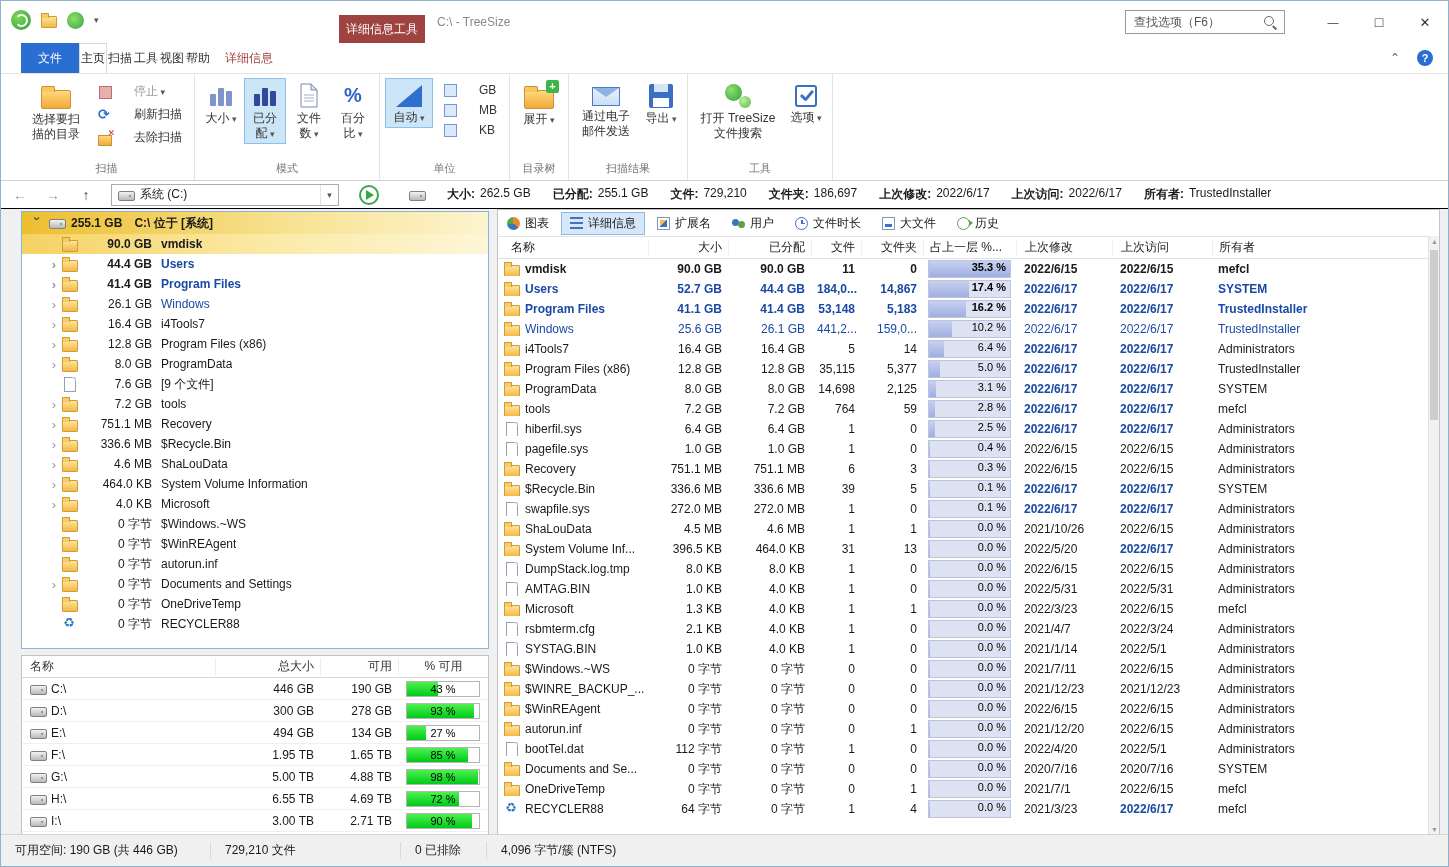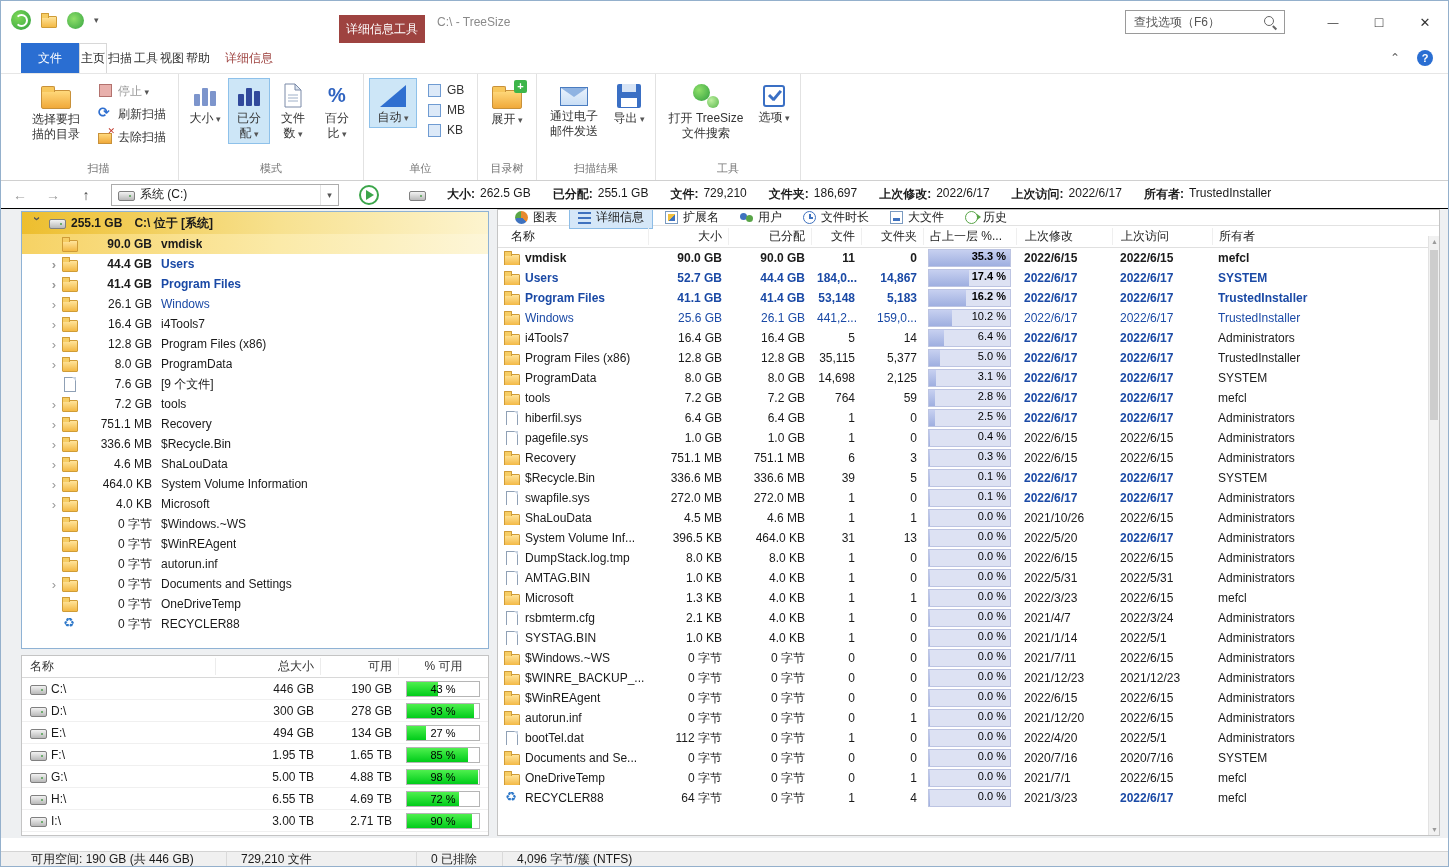--- a/index.html
+++ b/index.html
@@ -47,21 +47,21 @@
 .rgrow{flex:1;display:flex;align-items:flex-start;justify-content:center;padding-top:1px}
 .glabel{margin-top:auto;text-align:center;color:#767676;font-size:11px;padding:1px 8px 4px;white-space:nowrap}
 .bigbtn{display:flex;flex-direction:column;align-items:center;padding:4px 4px 2px;margin:1px;border:1px solid transparent;text-align:center;width:64px}
 .bigbtn.narrow{width:42px}
 .bigbtn.mid{width:48px}
 .bigbtn.wide{width:90px}
 .bigbtn.sel{background:#cde6f7;border-color:#8ec1ea}
 .blabel{margin-top:3px;line-height:1.25;color:#333}
 .dd::after{content:" ▾";font-size:9px;color:#555}
 .smallcol{display:flex;flex-direction:column;justify-content:flex-start;padding:5px 2px;gap:4px}
-.smallbtn{display:flex;gap:5px;padding:1px 6px;color:#333;white-space:nowrap}
+.smallbtn{display:flex;align-items:center;gap:21px;padding:1px 6px;color:#333;white-space:nowrap}
 .smallbtn.disabled{color:#9b9b9b}
 
 .bfolder{width:30px;height:25px;position:relative;margin-top:1px}
 .bfolder::before{content:"";position:absolute;left:0;top:6px;right:0;bottom:0;background:linear-gradient(180deg,#ffd97c,#f0a93a);border:1px solid #c8913a;border-radius:2px}
 .bfolder::after{content:"";position:absolute;left:0;top:2px;width:12px;height:5px;background:#f7c75c;border:1px solid #c8913a;border-bottom:none;border-radius:2px 2px 0 0}
 .bfolder i{position:absolute;right:-5px;top:-4px;width:13px;height:13px;background:#3db54a;border-radius:2px;color:#fff;font-style:normal;font-size:11px;line-height:12px;text-align:center;font-weight:bold;z-index:2}
 .bfolder i::before{content:"+"}
 .si{width:16px;height:14px;display:inline-block;position:relative;flex:0 0 auto}
 .si.stop::before{content:"";position:absolute;left:2px;top:1px;width:11px;height:11px;background:#e8b0ac;border:1px solid #b3726e}
 .si.refresh::before{content:"⟳";color:#2f6fd0;font-size:14px;line-height:14px;position:absolute;left:1px;top:-1px;font-weight:bold}
@@ -139,21 +139,21 @@
 .hnum{text-align:right}
 .hpct{text-align:center}
 .drow{border-bottom:1px solid #f0f0f0}
 .dname{display:flex;align-items:center;gap:5px;padding-left:8px}
 .dnum{text-align:right;padding-right:6px}
 .dbar{position:relative;height:16px;margin:0 8px;background:#fff;border:1px solid #b5b5b5}
 .dfill{position:absolute;left:0;top:0;bottom:0;background:linear-gradient(180deg,#4ef04e,#00cc1a)}
 .dlbl{position:absolute;left:0;right:0;text-align:center;font-weight:normal;font-size:11px;line-height:14px;color:#000}
 
 
-.dtabs{height:16px;display:flex;align-items:center;padding-left:8px;gap:3px;border-bottom:1px solid #e2e2e2}
+.dtabs{height:27px;display:flex;align-items:center;padding-left:0;gap:3px;border-bottom:1px solid #e2e2e2}
 .dtab{display:flex;align-items:center;gap:5px;padding:3px 9px;color:#222;white-space:nowrap}
 .dtab.active{background:#d5e7f8;border:1px solid #8cbce6;padding:2px 8px}
 .ti{width:13px;height:13px;display:inline-block;position:relative;flex:0 0 auto}
 .ti.pie{border-radius:50%;background:conic-gradient(#e8892d 0 130deg,#3f72bf 130deg 260deg,#5aa546 260deg 360deg)}
 .ti.list{background:repeating-linear-gradient(180deg,#3f72bf 0 2px,transparent 2px 5px);height:12px}
 .ti.ext{background:#fff;border:1px solid #7a9ac0}
 .ti.ext::before{content:"";position:absolute;left:2px;top:2px;right:2px;bottom:2px;background:linear-gradient(135deg,#f0c040 50%,#3f72bf 50%)}
 .ti.users::before{content:"";position:absolute;left:0;top:2px;width:7px;height:7px;border-radius:50%;background:#3f72bf}
 .ti.users::after{content:"";position:absolute;left:6px;top:4px;width:7px;height:7px;border-radius:50%;background:#58a447}
 .ti.clock{border:1.5px solid #3f72bf;border-radius:50%}
@@ -182,21 +182,21 @@
 .row.bold{font-weight:bold}
 .row.boldblue{font-weight:bold;color:#1a49a5}
 .row.blue{color:#1a49a5}
 .row .date.hot{color:#1a49a5;font-weight:bold}
 .vscroll{position:absolute;right:0;top:26px;bottom:0;width:11px;background:#f1f1f1;border-left:1px solid #e2e2e2}
 .vscroll::before{content:"▲";position:absolute;top:2px;left:2px;font-size:7px;color:#9a9a9a}
 .vscroll::after{content:"▼";position:absolute;bottom:2px;left:2px;font-size:7px;color:#9a9a9a}
 .vthumb{position:absolute;left:1px;right:1px;top:14px;height:170px;background:#cdcdcd}
 
 
-.statusbar{position:absolute;left:0;bottom:0;right:0;height:15px;background:#f0f0f0;border-top:1px solid #d4d4d4;display:flex;align-items:center;padding-left:30px}
+.statusbar{position:absolute;left:0;bottom:0;right:0;height:32px;background:#f0f0f0;border-top:1px solid #d4d4d4;display:flex;align-items:center;padding-left:14px}
 .sseg{padding-right:14px;margin-right:14px;border-right:1px solid #dadada;white-space:nowrap}
 .sseg:last-child{border-right:none}
 .sseg:nth-child(1){width:196px}
 .sseg:nth-child(2){width:176px}
 .sseg:nth-child(3){width:72px}
 </style>
 </head>
 <body>
 
 <div class="window">

